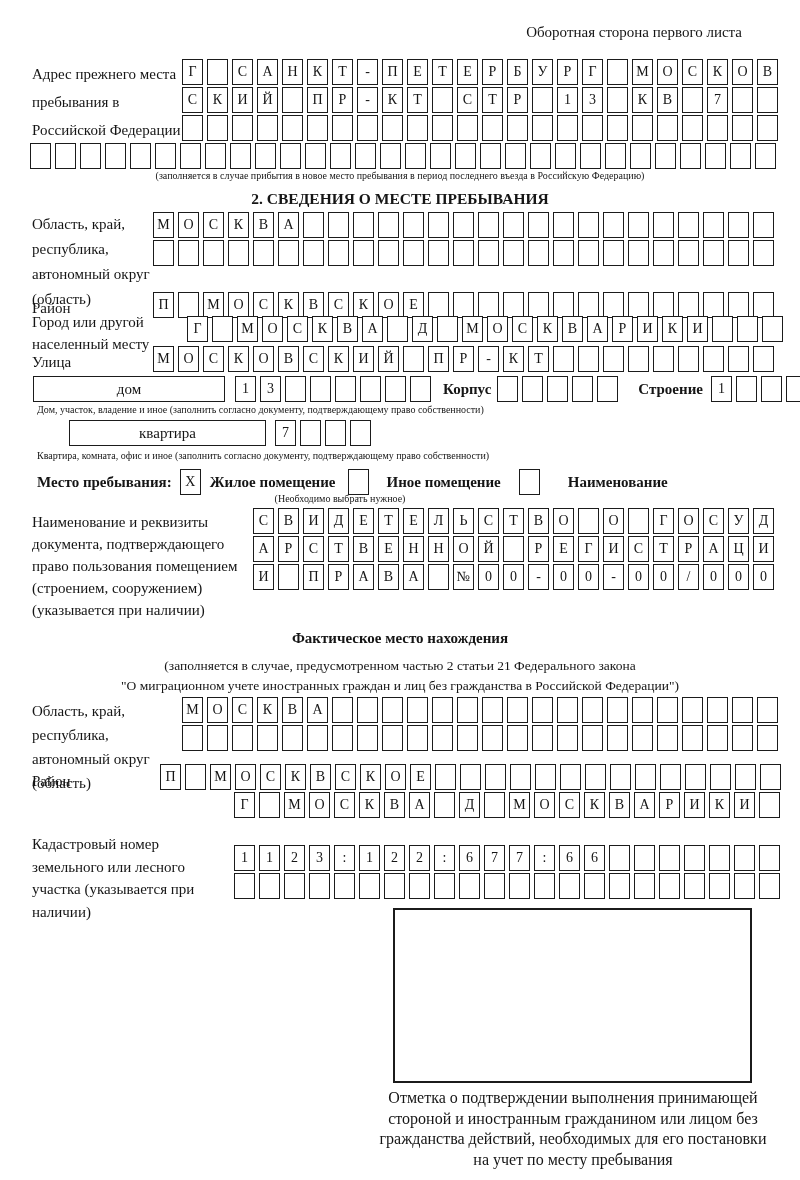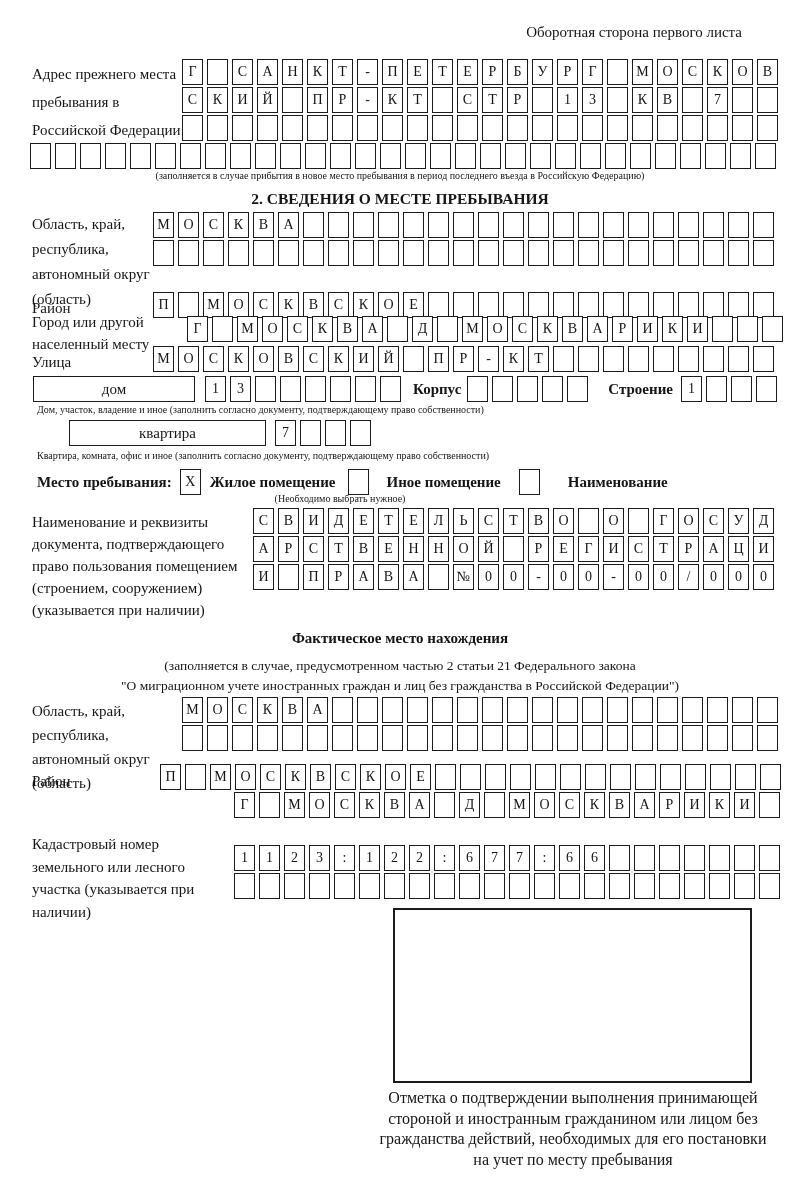--- a/index.html
+++ b/index.html
@@ -296,21 +296,21 @@
       <span class="cell"></span>
       <span class="cell"></span>
       <span class="cell"></span>
       <span class="cell"></span>
       <span class="cell"></span>
       <span class="cell"></span>
       <span class="cell"></span>
     </div>
 
   <div class="flexrow" style="left:33px;top:376px;">
-    <div class="labelbox" style="width:162px;">дом</div>
+    <div class="labelbox" style="width:192px;">дом</div>
     <div class="cellrow" style="margin-left:10px;">
         <span class="cell">1</span>
         <span class="cell">3</span>
         <span class="cell"></span>
         <span class="cell"></span>
         <span class="cell"></span>
         <span class="cell"></span>
         <span class="cell"></span>
         <span class="cell"></span>
       </div>

